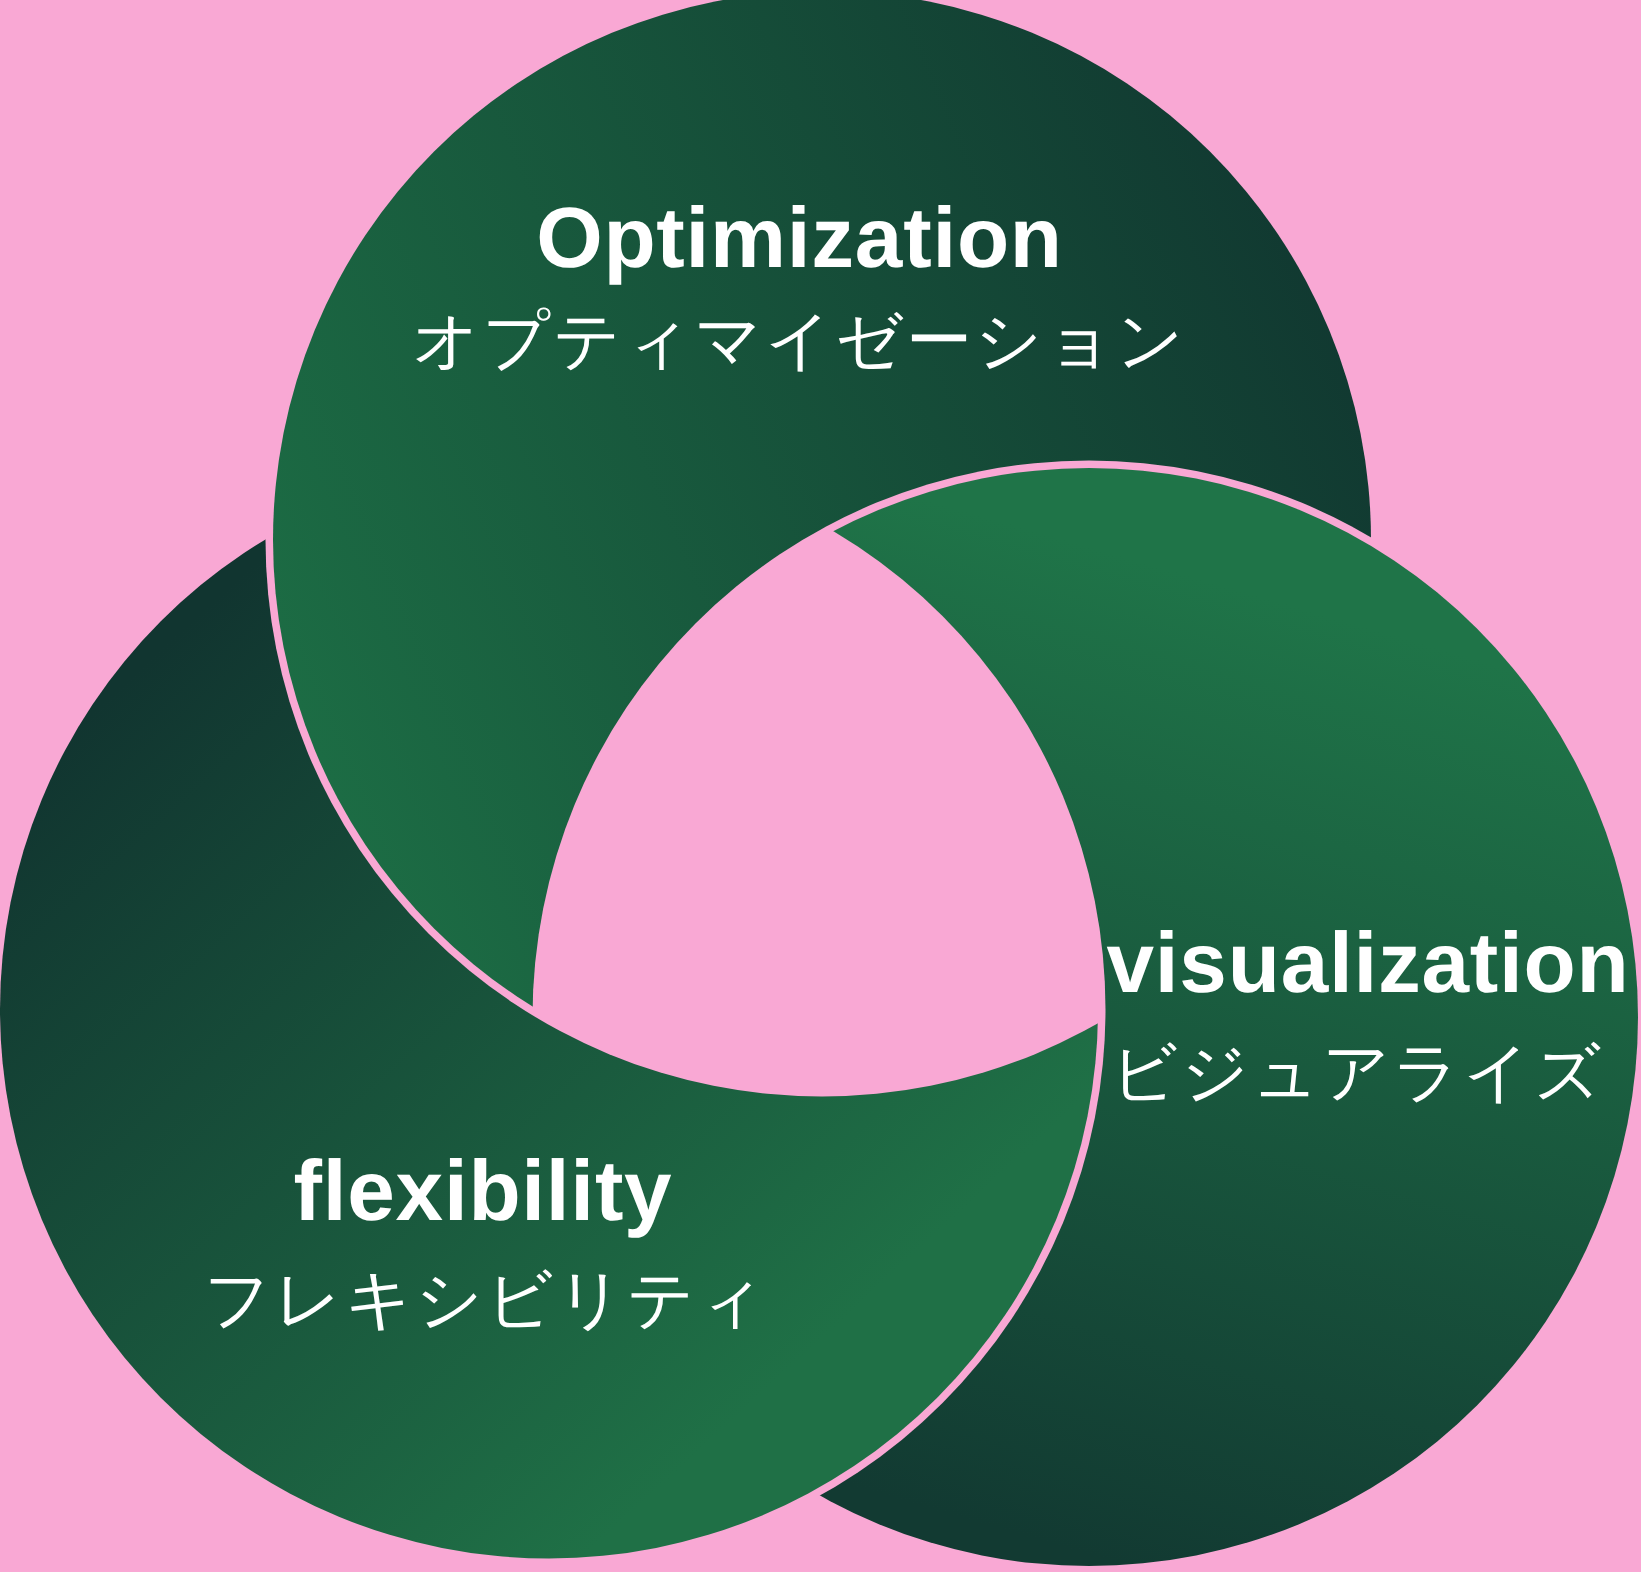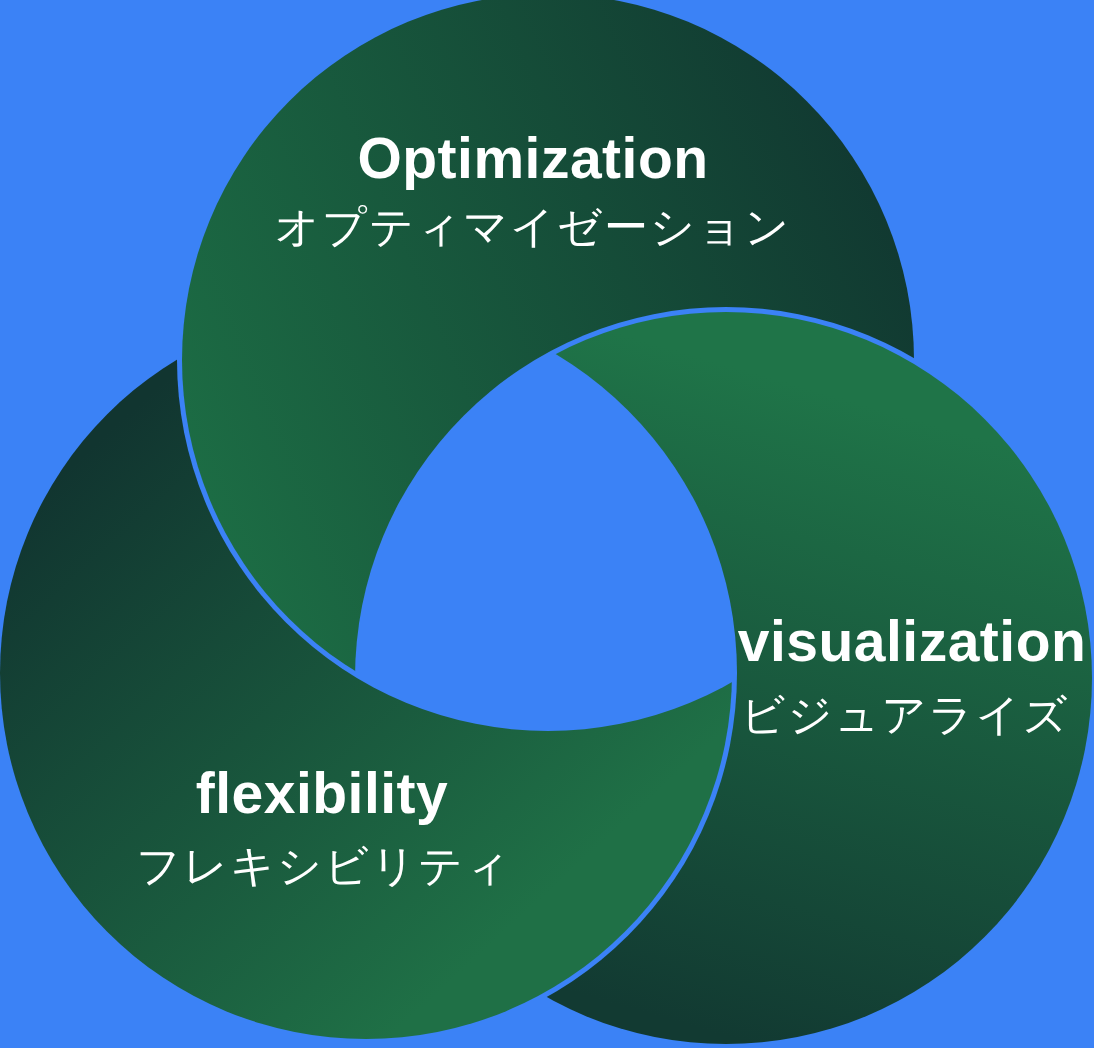--- a/index.html
+++ b/index.html
@@ -1,20 +1,20 @@
 <!DOCTYPE html>
 <html><head>
 <meta charset="utf-8">
 <style>
   html, body { margin: 0; padding: 0; background: #ffffff; }
   .stage {
     position: relative;
     width: 1094px;
     height: 1048px;
-    background: #3b82f6;
+    background: #f9a8d4;
     overflow: hidden;
     font-family: "Liberation Sans", "DejaVu Sans", sans-serif;
   }
   svg { display: block; }
   .label-en {
     font-family: "Liberation Sans", "DejaVu Sans", sans-serif;
     font-size: 57px;
     font-weight: 600;
     letter-spacing: 0.5px;
   }

